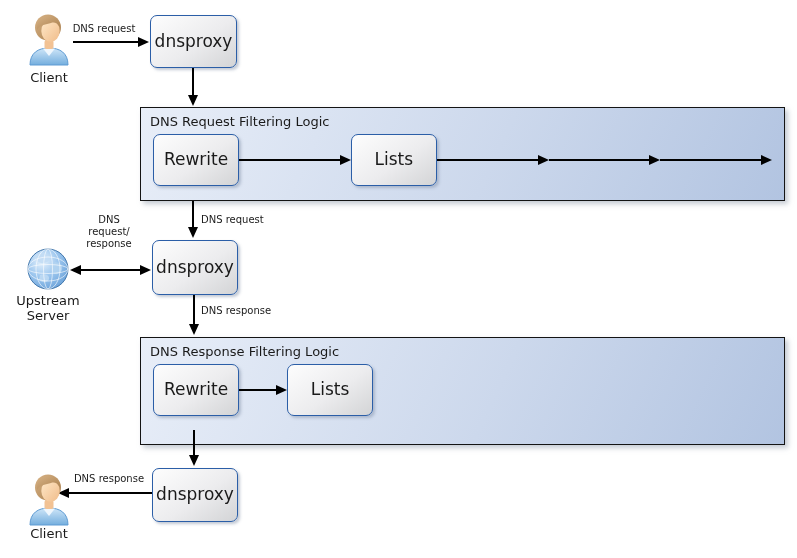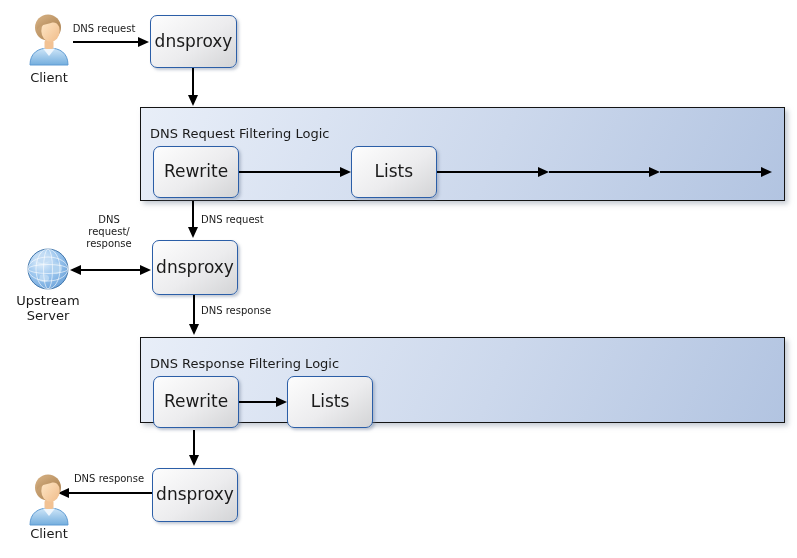--- a/index.html
+++ b/index.html
@@ -24,21 +24,21 @@
     padding: 2px 13px;
   }
   .abs { position: absolute; }
   
   .panel {
     position: absolute;
     border: 1.6px solid #141414;
     background: linear-gradient(115deg, #e8eef8 0%, #ccd8ec 55%, #b2c4e1 100%);
     box-shadow: 3px 3px 5px rgba(150,160,175,0.55);
   }
-  .panel-title { font-size: 13px; padding: 18px 0 0 9px; white-space: nowrap; }
+  .panel-title { font-size: 13px; padding: 6px 0 0 9px; white-space: nowrap; }
   .panel-row { display: flex; align-items: center; padding: 5px 12px 0 12px; }
   .step { width: 86px; height: 52px; flex: 0 0 auto; }
   
   .flex-arrow { flex: 1 1 auto; display: flex; align-items: center; min-width: 40px; }
   .flex-arrow.fixed { flex: 0 0 48px; }
   .flex-arrow .shaft { flex: 1; height: 2px; background: #000; }
   .flex-arrow .tri-r {
     width: 0; height: 0; flex: 0 0 auto;
     border-top: 5px solid transparent; border-bottom: 5px solid transparent;
     border-left: 11px solid #000;
@@ -162,21 +162,21 @@
 request/
 response</div>
   <div class="tri left" style="left:70px; top:265px;"></div>
   <div class="hline" style="left:81px; top:269px; width:59px;"></div>
   <div class="tri right" style="left:140px; top:265px;"></div>
 
   <div class="vline" style="left:193px; top:295px; height:30px;"></div>
   <div class="tri down" style="left:189px; top:324px;"></div>
   <div class="elabel" style="left:201px; top:305px;">DNS response</div>
 
-  <div class="panel" style="left:140px; top:337px; width:645px; height:86px;">
+  <div class="panel" style="left:140px; top:337px; width:645px; height:108px;">
     <div class="panel-title">DNS Response Filtering Logic</div>
     <div class="panel-row">
       <div class="node step">
         <span>Rewrite</span>
       </div>
       <div class="flex-arrow fixed">
         <div class="shaft"></div>
         <div class="tri-r"></div>
       </div>
       <div class="node step">

